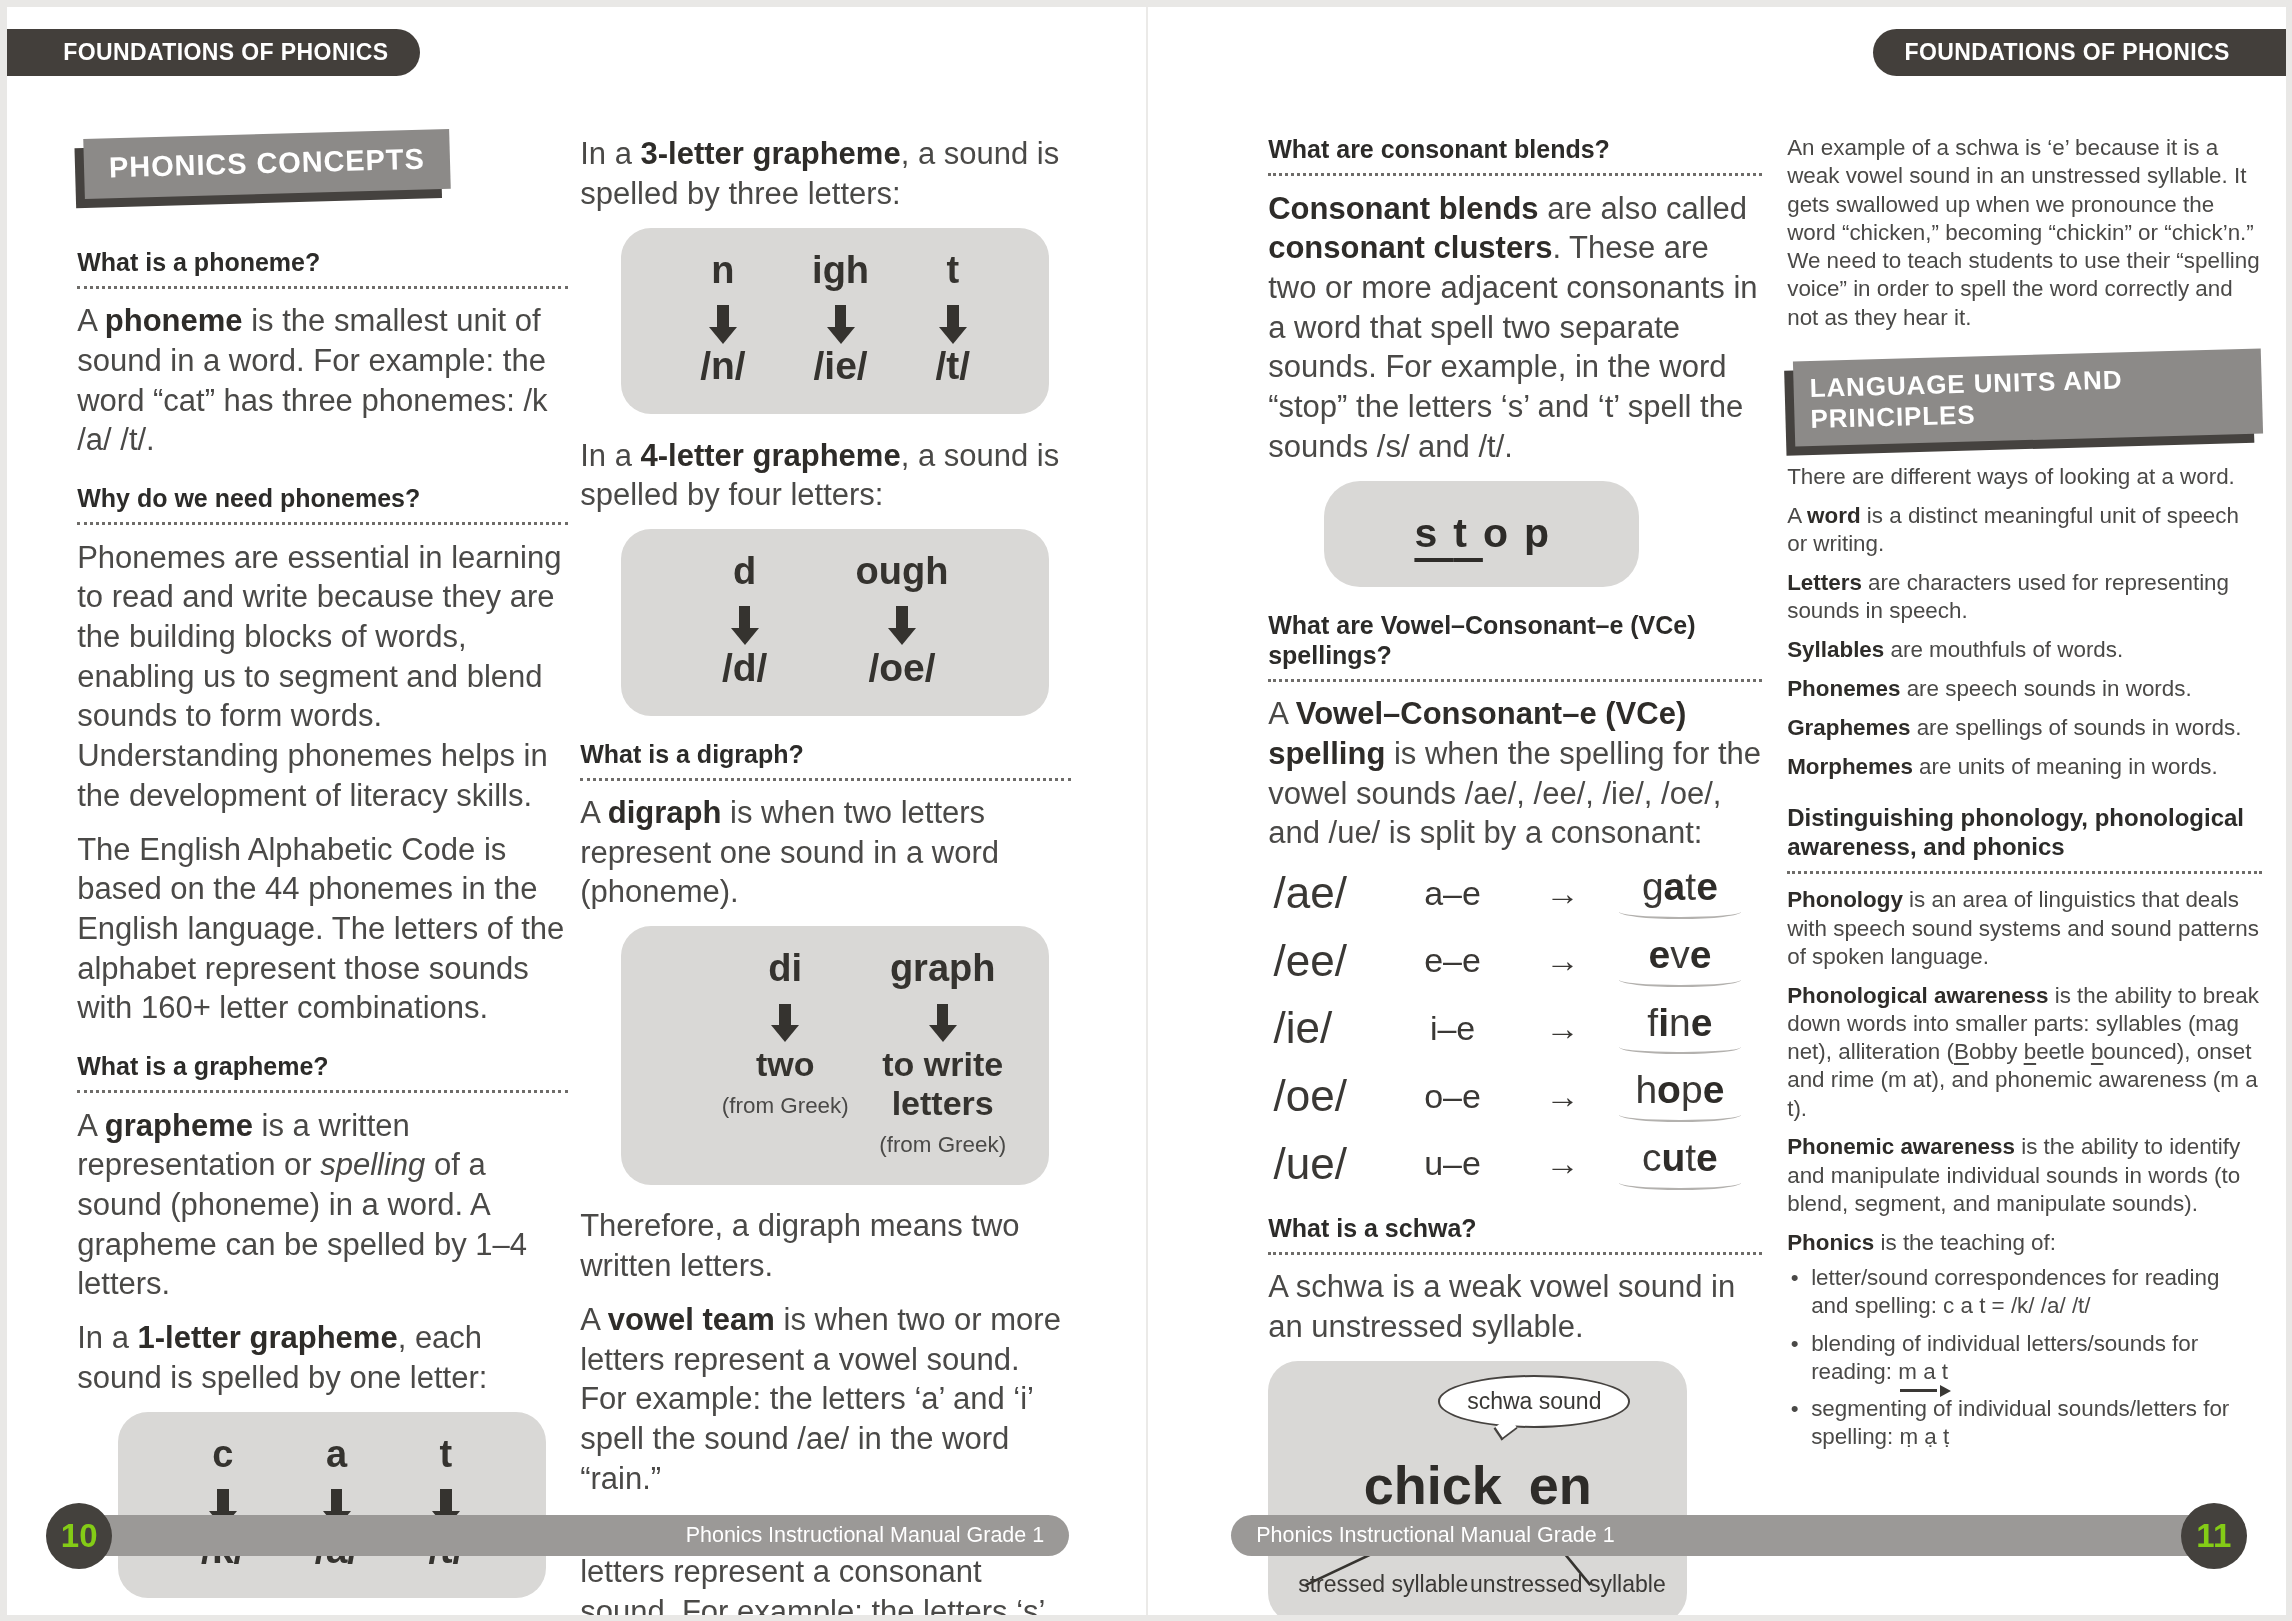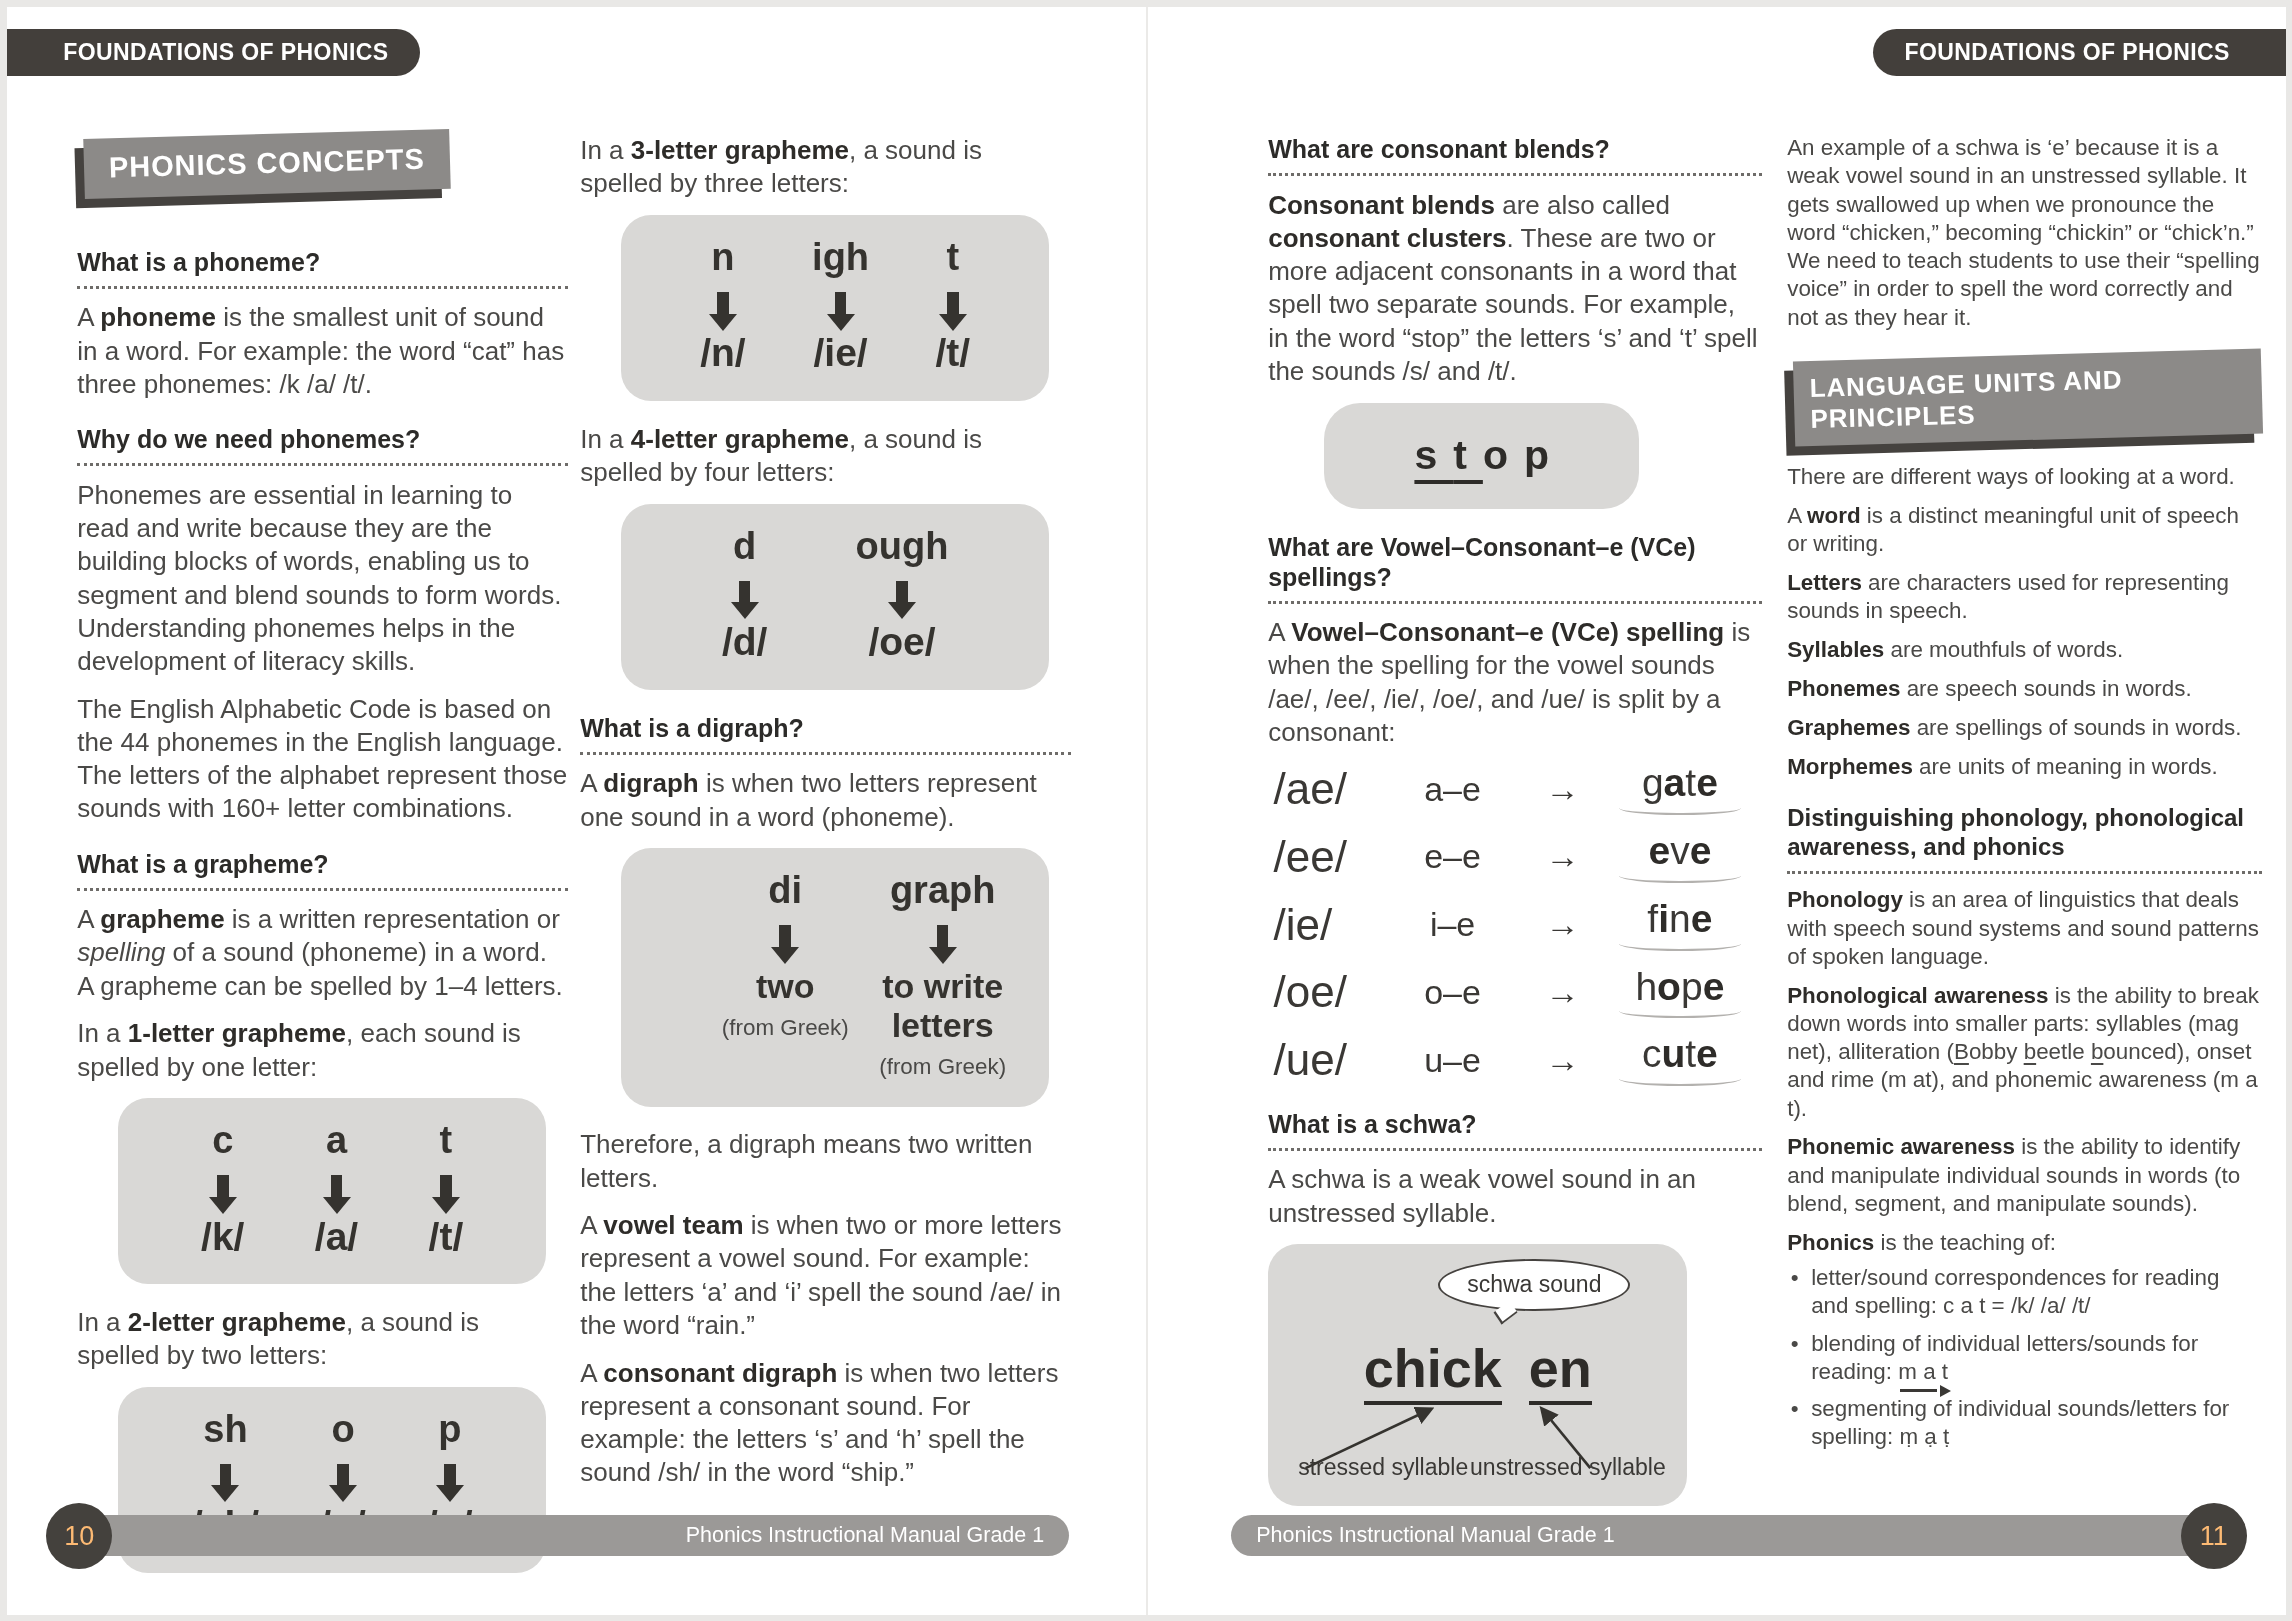--- a/index.html
+++ b/index.html
@@ -14,21 +14,21 @@
   .hbadge.right{right:0;padding:0 56px 0 32px;border-radius:25px 0 0 25px;}
 
   
   .col{position:absolute;top:127px;}
   #lcol1{left:70px;width:491px;}
   #lcol2{left:573px;width:491px;}
   #rcol1{left:1261px;width:494px;}
   #rcol2{left:1780px;width:475px;}
   .col > :first-child{margin-top:0;}
 
-  p.body{font-size:26px;line-height:1.28;color:#4a4947;margin:0 0 14.3px;}
+  p.body{font-size:31px;line-height:1.28;color:#4a4947;margin:0 0 14.3px;}
   #rcol2 p.body{font-size:22.4px;line-height:1.26;margin:0 0 10.7px;}
   .sec{font-size:25px;font-weight:bold;color:#2c2b29;margin:23px 0 12.5px;padding-bottom:9px;
     border-bottom:3.6px dotted #6e6c69;line-height:1.2;}
   #rcol2 .sec{font-size:24px;}
   .seg-b{font-weight:bold;color:#2e2c29;}
   .seg-i{font-style:italic;}
   .seg-u{text-decoration:underline;text-decoration-thickness:2.2px;text-underline-offset:3.6px;}
   .seg-blend{position:relative;white-space:nowrap;}
   .seg-blend::before{content:"";position:absolute;left:1.8px;right:10.7px;bottom:-8px;height:2.7px;background:#3a3835;}
   .seg-blend::after{content:"";position:absolute;right:-2.7px;bottom:-13.4px;width:0;height:0;
@@ -80,22 +80,22 @@
   .schwa-label-left{position:absolute;bottom:25px;left:30px;font-size:23px;color:#3a3835;}
   .schwa-label-right{position:absolute;bottom:25px;right:21.5px;font-size:23px;color:#3a3835;}
   .schwa-arrows{position:absolute;left:0;top:0;width:419px;height:262px;}
 
   
   ul.blist{list-style:none;margin:0;padding:0 0 0 3.6px;}
   ul.blist li{display:flex;gap:12.5px;font-size:22.4px;line-height:1.26;color:#4a4947;margin-bottom:9px;}
   .bullet{flex:0 0 auto;color:#4a4947;}
 
   
-  .pgcircle{position:absolute;width:66px;height:66px;border-radius:50%;background:#44413d;color:#fdba74;
-    font-weight:normal;font-size:27px;display:flex;align-items:center;justify-content:center;z-index:3;top:1496px;}
+  .pgcircle{position:absolute;width:66px;height:66px;border-radius:50%;background:#44413d;color:#84cc16;
+    font-weight:bold;font-size:33px;display:flex;align-items:center;justify-content:center;z-index:3;top:1496px;}
   #pgc-left{left:39px;}
   #pgc-right{right:39px;}
   .fbar{position:absolute;top:1508px;height:41px;background:#9b9997;color:#fff;font-size:21.5px;
     display:flex;align-items:center;box-sizing:border-box;z-index:2;}
   #fbar-left{left:73px;width:989px;border-radius:0 20.6px 20.6px 0;justify-content:flex-end;padding-right:25px;}
   #fbar-right{left:1224px;width:996px;border-radius:20.6px 0 0 20.6px;justify-content:flex-start;padding-left:25px;}
 </style>
 </head>
 <body>
 

